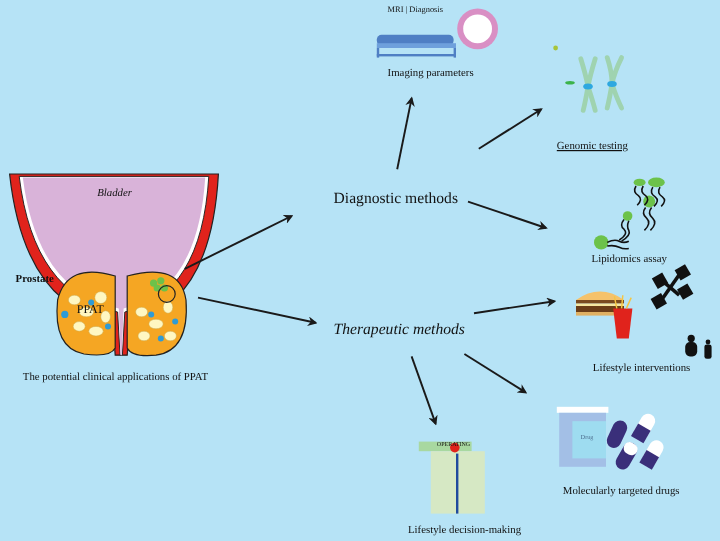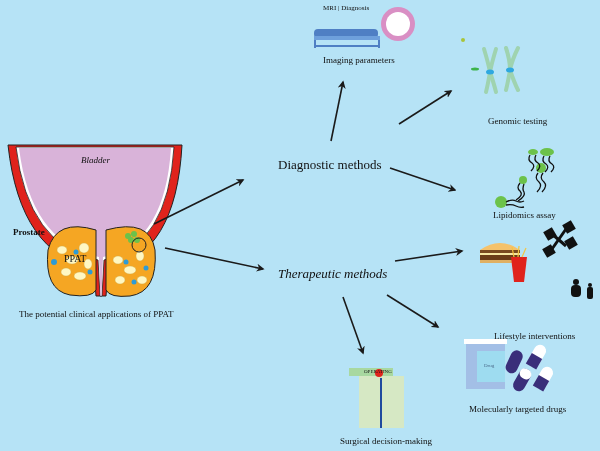--- a/index.html
+++ b/index.html
@@ -167,20 +167,20 @@
 <div class="lbl" style="left:81px;top:155px;font-style:italic;">Bladder</div>
 <div class="lbl" style="left:13px;top:227px;font-weight:bold;">Prostate</div>
 <div class="lbl" style="left:64px;top:253px;font-size:10px;">PPAT</div>
 <div class="lbl" style="left:19px;top:309px;">The potential clinical applications of PPAT</div>
 
 <div class="lbl big" style="left:278px;top:157px;">Diagnostic methods</div>
 <div class="lbl big" style="left:278px;top:266px;font-style:italic;">Therapeutic methods</div>
 
 <div class="lbl" style="left:323px;top:4px;font-size:7px;">MRI | Diagnosis</div>
 <div class="lbl" style="left:323px;top:55px;">Imaging parameters</div>
-<div class="lbl" style="left:488px;top:116px;">Genomic testing</div>
+<div class="lbl" style="left:464px;top:116px;text-decoration:underline;">Genomic testing</div>
 <div class="lbl" style="left:493px;top:210px;">Lipidomics assay</div>
 
-<div class="lbl" style="left:494px;top:301px;margin-top:30px;">Lifestyle interventions</div>
+<div class="lbl" style="left:494px;top:301px;">Lifestyle interventions</div>
 <div class="lbl" style="left:484px;top:363px;font-size:5px;color:#4a6a8a;">Drug</div>
 <div class="lbl" style="left:469px;top:404px;">Molecularly targeted drugs</div>
 <div class="lbl" style="left:364px;top:369px;font-size:5px;">OPERATING</div>
-<div class="lbl" style="left:340px;top:436px;">Surgical decision-making</div>
+<div class="lbl" style="left:340px;top:436px;">Lifestyle decision-making</div>
 
 </body></html>

